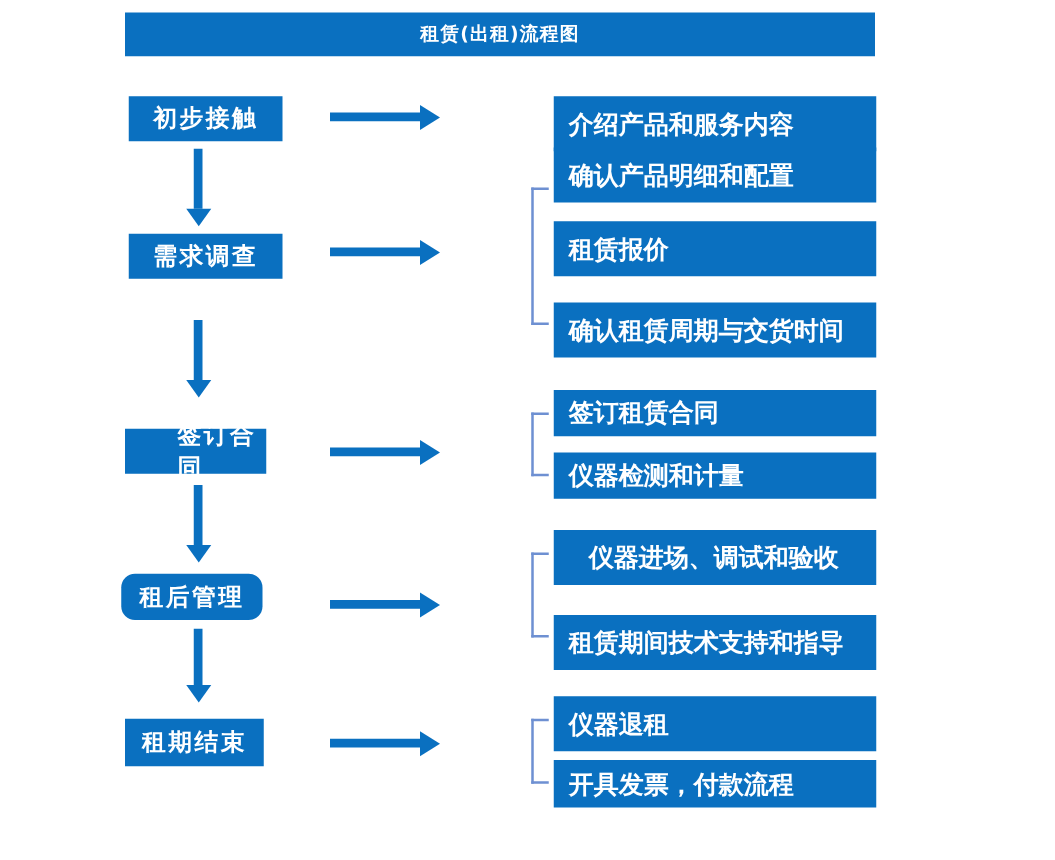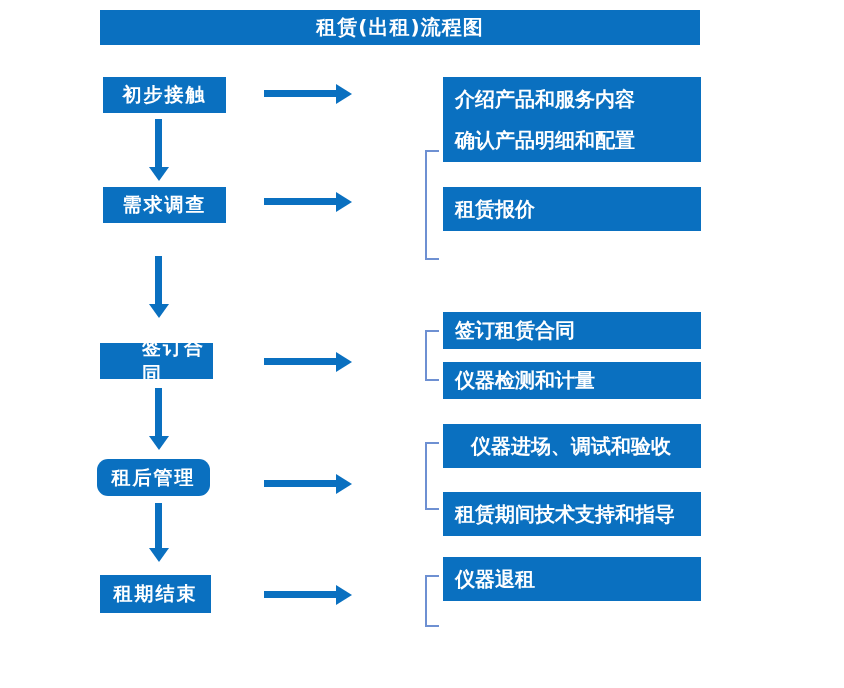--- a/index.html
+++ b/index.html
@@ -17,21 +17,21 @@
     height: 688px;
     background: var(--bg);
     overflow: hidden;
   }
   .title-bar {
     position: absolute;
     left: 100px; top: 10px;
     width: 600px; height: 35px;
     background: var(--blue);
     color: var(--box-text);
-    font-size: 20px;
+    font-size: 15px;
     font-weight: bold;
     text-align: center;
     line-height: 35px;
     letter-spacing: 1px;
   }
   .stage-box {
     position: absolute;
     background: var(--blue);
     color: var(--box-text);
     font-size: 19px;
@@ -121,20 +121,22 @@
   <div class="h-arrow" style="left:264px; top:480px;"></div>
   <div class="h-arrow" style="left:264px; top:591px;"></div>
 
   <div class="bracket" style="top:150px; height:110px;"></div>
   <div class="bracket" style="top:330px; height:51px;"></div>
   <div class="bracket" style="top:442px; height:68px;"></div>
   <div class="bracket" style="top:575px; height:52px;"></div>
 
   <div class="output-box" style="top:77px;">介绍产品和服务内容</div>
   <div class="output-box" style="top:118px;">确认产品明细和配置</div>
-  <div class="output-box" style="top:187px;">租赁报价</div>
+  <div class="output-box" style="top:177px;">租赁报价</div>
+  <div class="output-box" style="top:242px;">确认租赁周期与交货时间</div>
   <div class="output-box" style="top:362px; height:37px;">仪器检测和计量</div>
   <div class="output-box" style="top:312px; height:37px;">签订租赁合同</div>
   <div class="output-box" style="top:424px;padding-left:28px;">仪器进场、调试和验收</div>
   <div class="output-box" style="top:492px;">租赁期间技术支持和指导</div>
   <div class="output-box" style="top:557px;">仪器退租</div>
+  <div class="output-box" style="top:608px; height:38px;">开具发票，付款流程</div>
 
 </div>
 
 </body></html>

